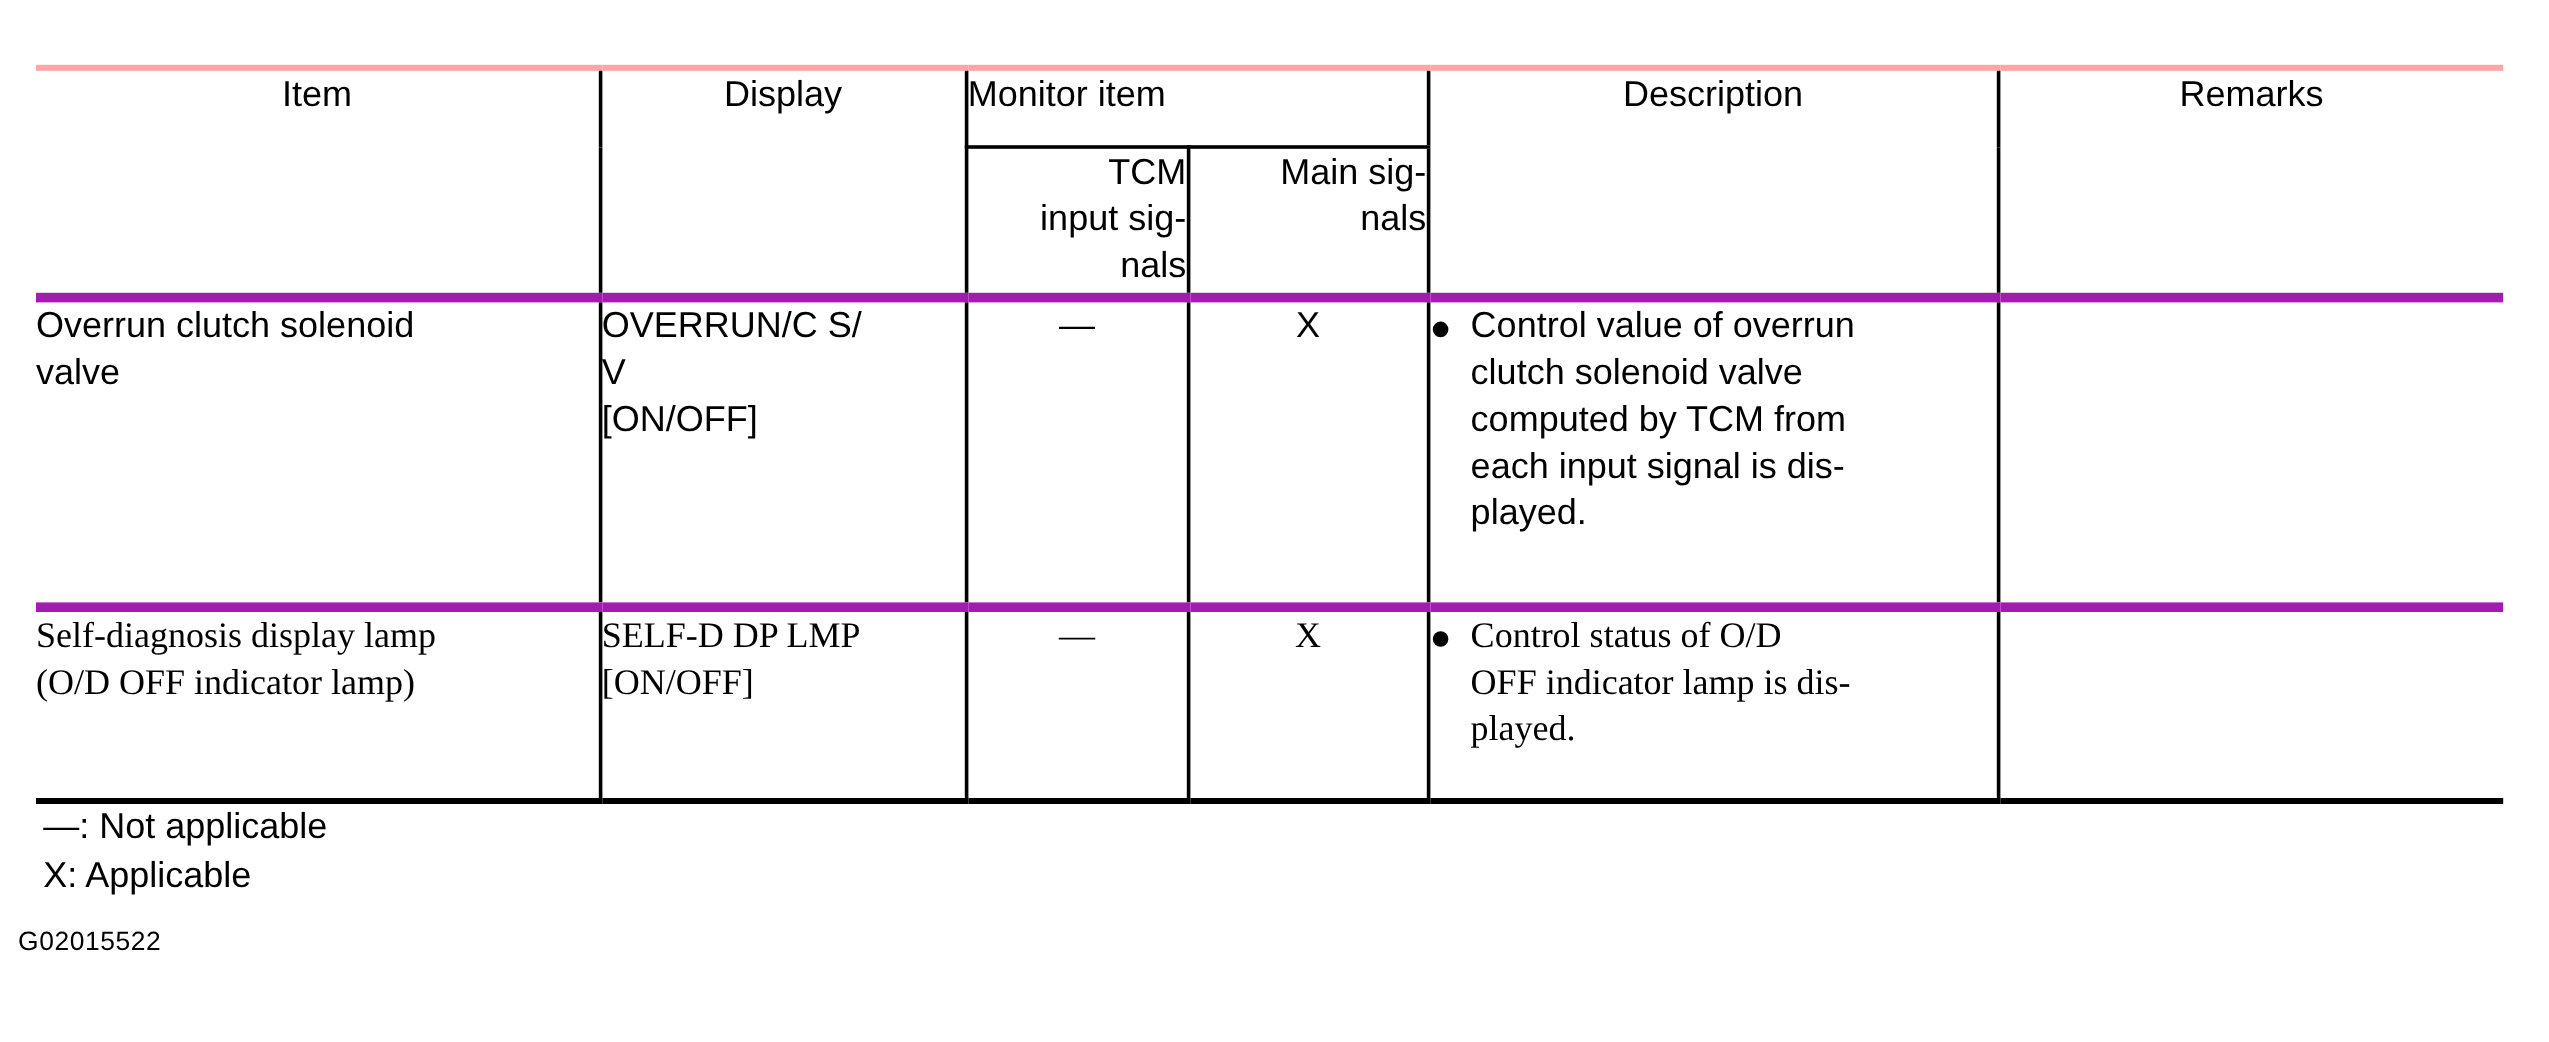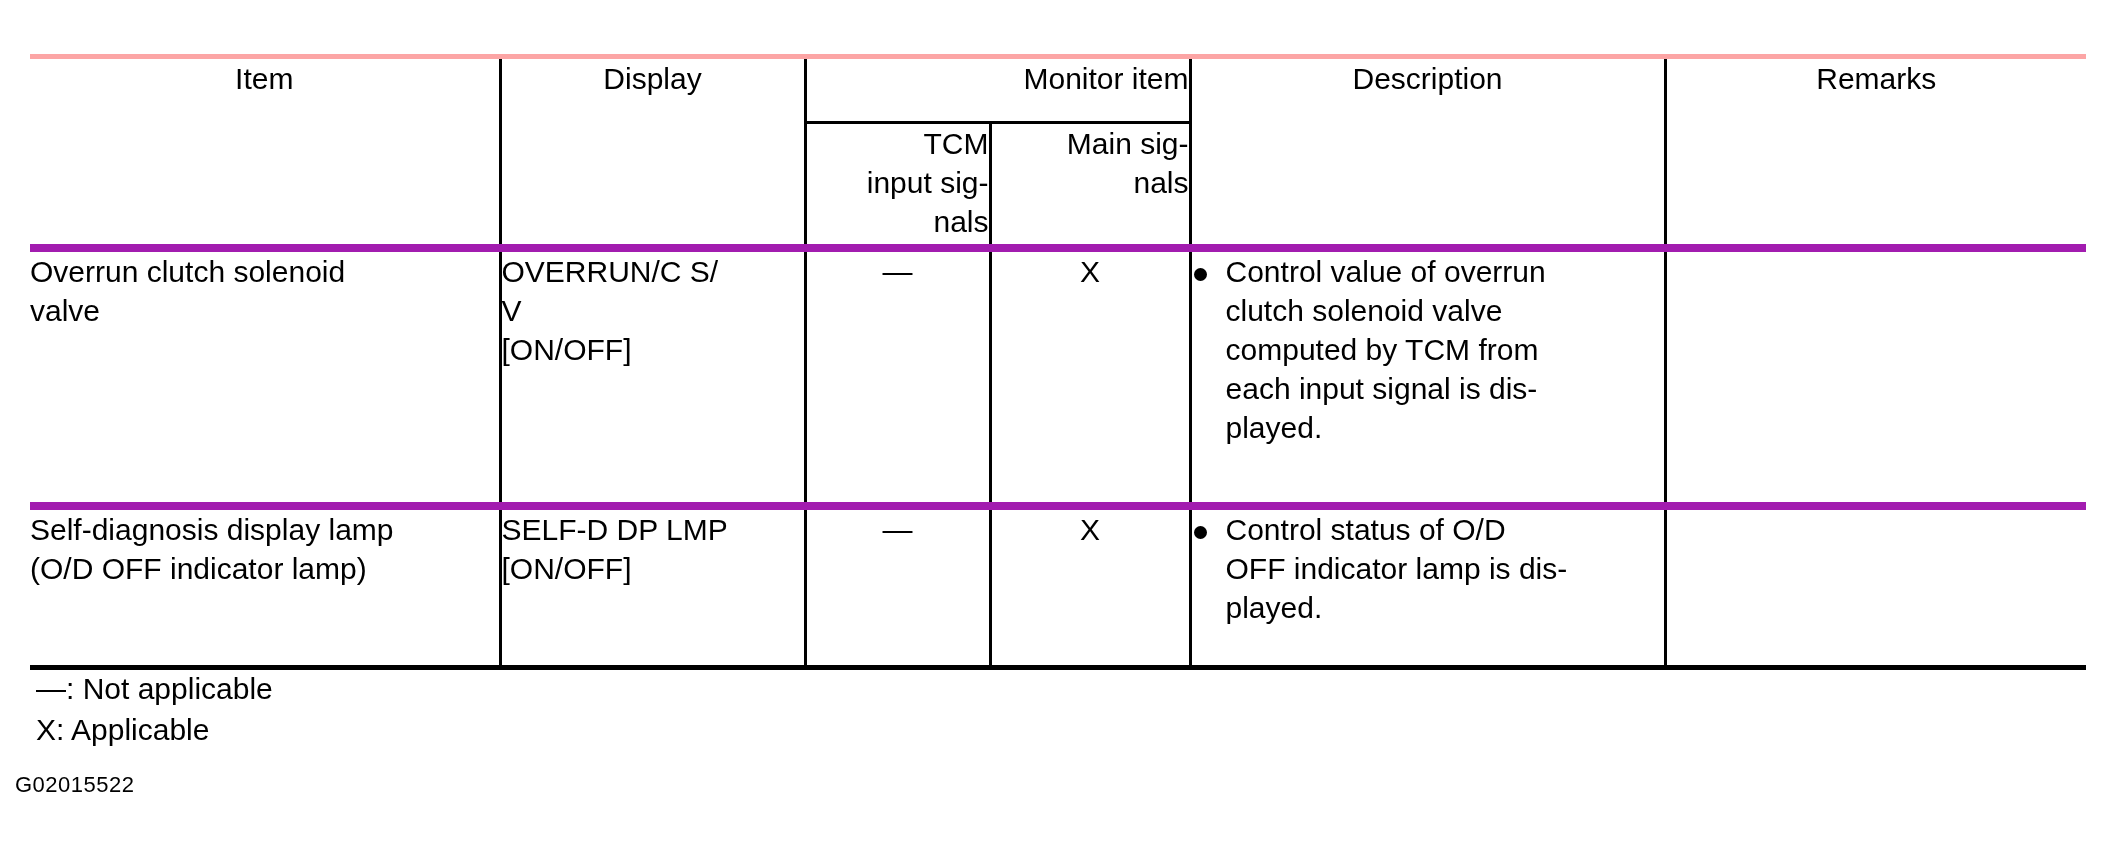--- a/index.html
+++ b/index.html
@@ -47,33 +47,33 @@
   .col-item     { width: 470px; }
   .col-display  { width: 305px; }
   .col-tcm      { width: 185px; }
   .col-main     { width: 200px; }
   .col-desc     { width: 475px; }
   .col-remarks  { width: 421px; }
 
   
   .rule-top td      { border-top: 5px solid #fca5a5; }
   .rule-thin td     { border-top: 8px solid #a21caf; }
-  .rule-bottom td   { border-bottom: 5px solid #000; }
+  .rule-bottom td   { border-bottom: 5px solid #000; font-family: Liberation Serif, serif; }
 
   
   .vl { border-left: 3px solid #000; }
 
   
   .hdr {
     text-align: center;
     vertical-align: middle;
   }
 
   .monitor-span {
-    text-align: right;
+    text-align: left;
     vertical-align: middle;
     border-bottom: 3px solid #000;
     height: 62px;
   }
 
   .sub-hdr {
     text-align: right;
     vertical-align: middle;
     height: 120px;
     padding: 4px 6px;

